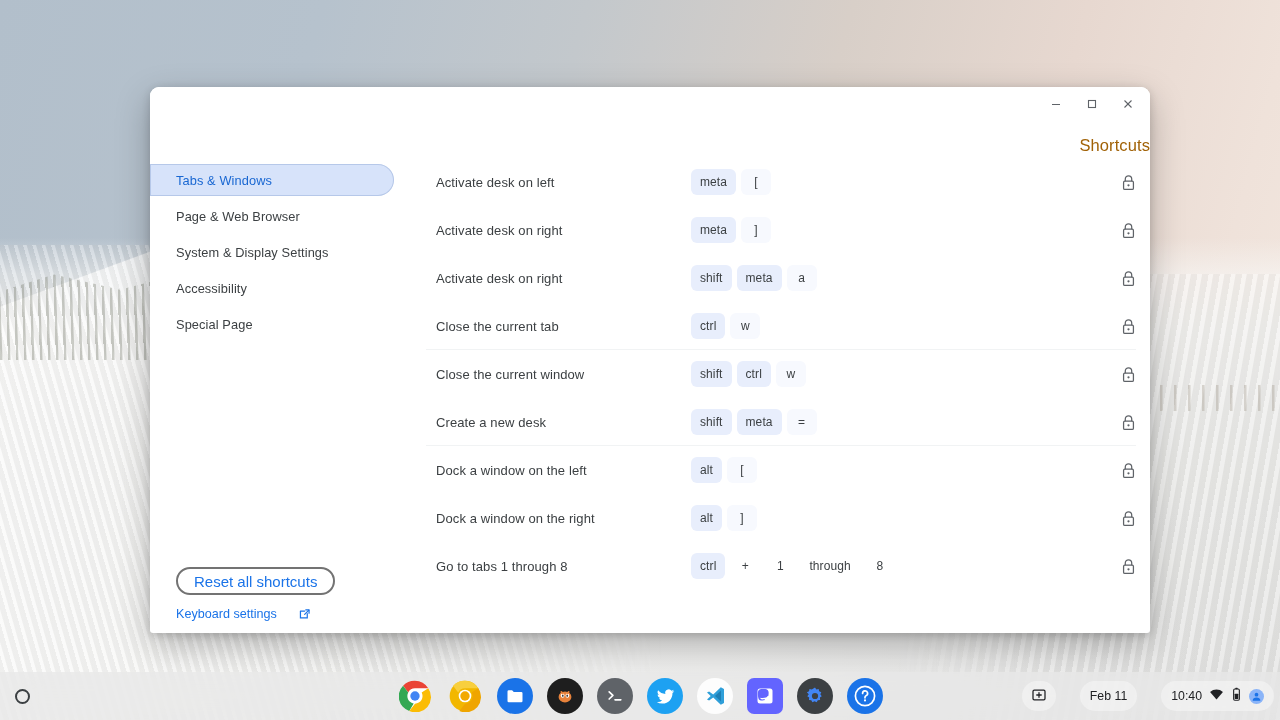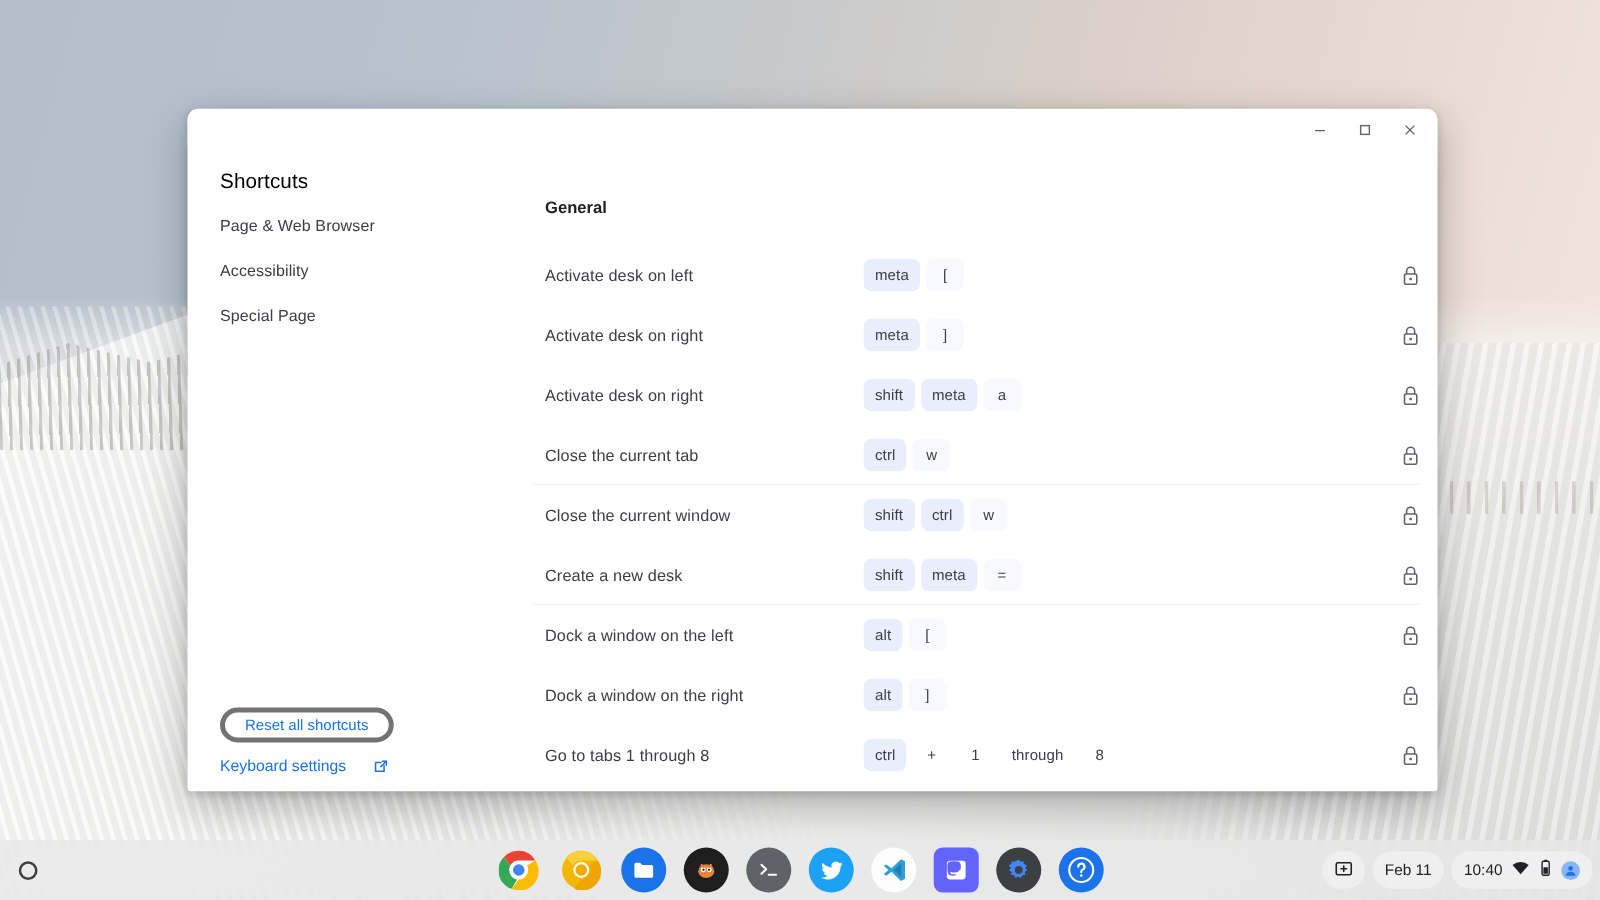--- a/index.html
+++ b/index.html
@@ -81,42 +81,42 @@
     height:33px; display:flex; align-items:center; justify-content:flex-end;
     padding-right:4px; background:#fff;
   }
   .wbtn {
     width:36px; height:30px; display:flex; align-items:center; justify-content:center;
     color:#5f6368; font-size:13px; line-height:1; cursor:default;
   }
   .wbtn svg { display:block; }
 
   #page-title {
-    font-size:16.5px; color:#000000; padding:16px 0 0 26px; letter-spacing:.1px;
+    font-size:16.5px; color:#a16207; padding:16px 0 0 26px; letter-spacing:.1px;text-align:right;
   }
 
   #body-area { display:flex; height:calc(100% - 33px - 46px); }
 
   
   #sidebar { width:268px; flex:none; position:relative; padding-top:9px; }
   .nav-item {
     height:32px; display:flex; align-items:center;
     padding-left:26px; font-size:12.8px; color:#3c4043;
     border-radius:0 16px 16px 0; margin-bottom:4px; margin-right:24px;
     cursor:default; letter-spacing:.1px;
   }
   .nav-item.selected {
     background:#d7e3fa; color:#1967d2; font-weight:400;
     box-shadow:inset 0 0 0 1px rgba(120,150,200,.35);
   }
   #sidebar-footer { position:absolute; left:0; bottom:0; width:100%; padding-left:26px; }
   #reset-btn {
     display:inline-flex; align-items:center; justify-content:center;
-    height:28px; padding:0 16px; border:4px solid #737373; border-radius:14px;
-    background:#fff; color:#1a73e8; font-size:12px; cursor:default;
+    height:28px; padding:0 16px; border:2px solid #737373; border-radius:14px;
+    background:#fff; color:#1a73e8; font-size:15px; cursor:default;
   }
   #kbd-link {
     display:inline-flex; align-items:center; gap:21px; margin-top:12px;
     color:#1a73e8; font-size:12.6px; cursor:default;
   }
   #kbd-link svg { display:block; }
 
   
   #content { flex:1; padding:3px 0 0 8px; overflow:hidden; position:relative; }
   #group-title {
@@ -163,21 +163,21 @@
     position:absolute; left:50%; transform:translateX(-50%);
     display:flex; align-items:center; gap:14px;
   }
   .app {
     width:36px; height:36px; border-radius:50%; position:relative;
     display:flex; align-items:center; justify-content:center;
     cursor:default; overflow:hidden;
   }
   .app svg { display:block; }
   #status {
-    position:absolute; right:6px; display:flex; align-items:center; gap:6px;
+    position:absolute; right:6px; display:flex; align-items:center; gap:24px;
   }
   .tray-pill {
     display:flex; align-items:center; gap:7px; height:30px; padding:0 10px;
     border-radius:15px; background:rgba(255,255,255,.38);
     font-size:12.3px; color:#202124;
   }
   .tray-pill.sq { padding:0 9px; }
   #avatar {
     width:15px; height:15px; border-radius:50%; background:#8ab4f8;
     display:flex; align-items:center; justify-content:center;
@@ -214,22 +214,28 @@
           <line x1="9.5" y1="2.5" x2="2.5" y2="9.5" stroke="#5f6368" stroke-width="1.1"></line>
         </svg>
     </div>
   </div>
 
   <div id="page-title">Shortcuts</div>
 
   <div id="body-area">
 
     <div id="sidebar">
+      <div class="nav-item selected">
+        <span>Tabs &amp; Windows</span>
+      </div>
       <div class="nav-item">
         <span>Page &amp; Web Browser</span>
+      </div>
+      <div class="nav-item">
+        <span>System &amp; Display Settings</span>
       </div>
       <div class="nav-item">
         <span>Accessibility</span>
       </div>
       <div class="nav-item">
         <span>Special Page</span>
       </div>
 
       <div id="sidebar-footer">
         <div id="reset-btn">
@@ -242,21 +248,20 @@
               <path d="M3 3.8h5.2M3 3.8v8.4h8.4V7" fill="none" stroke="#1a73e8" stroke-width="1.5" stroke-linecap="round"></path>
               <path d="M9.6 2.4H13.6V6.4" fill="none" stroke="#1a73e8" stroke-width="1.5" stroke-linecap="round" stroke-linejoin="round"></path>
               <line x1="13.4" y1="2.6" x2="8.2" y2="7.8" stroke="#1a73e8" stroke-width="1.5" stroke-linecap="round"></line>
             </svg>
           </span>
         </div>
       </div>
     </div>
 
     <div id="content">
-      <div id="group-title">General</div>
       <div id="rows">
           <div class="row">
             <div class="row-label">Activate desk on left</div>
             <div class="keys">
               <span class="chip mod">meta</span>
               <span class="chip plain">[</span>
             </div>
             <div class="lock">
               <svg width="15" height="17" viewBox="0 0 16 19">
                 <path d="M4.4 8V5.6a3.6 3.6 0 0 1 7.2 0V8" fill="none" stroke="#5f6368" stroke-width="1.4"></path>

